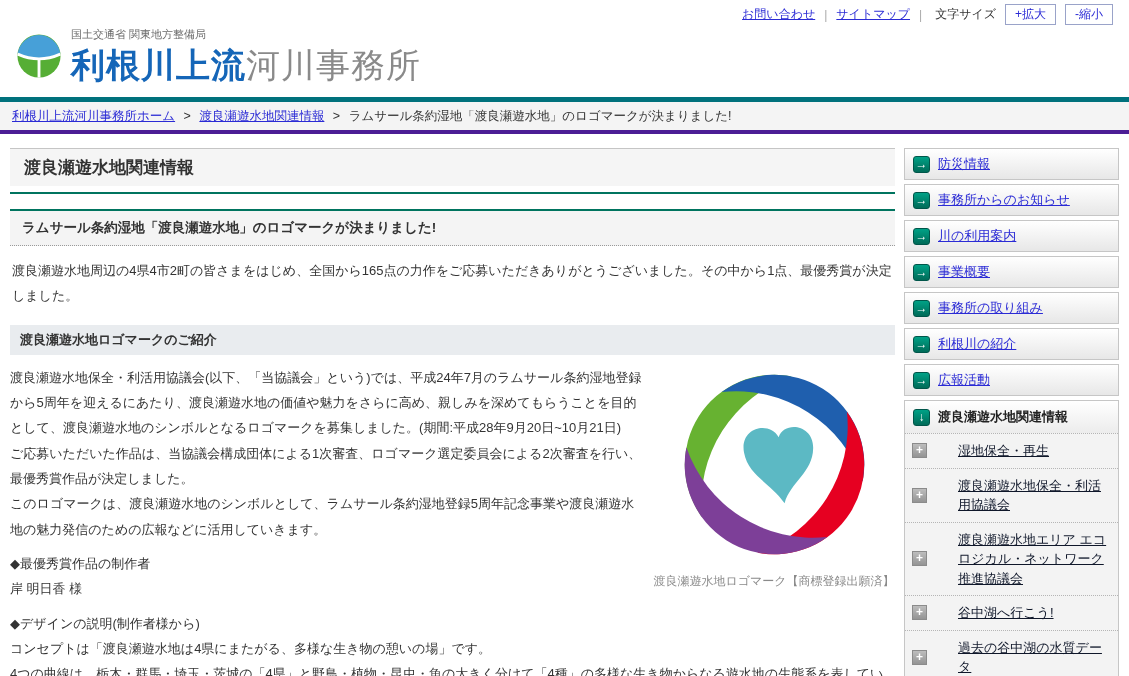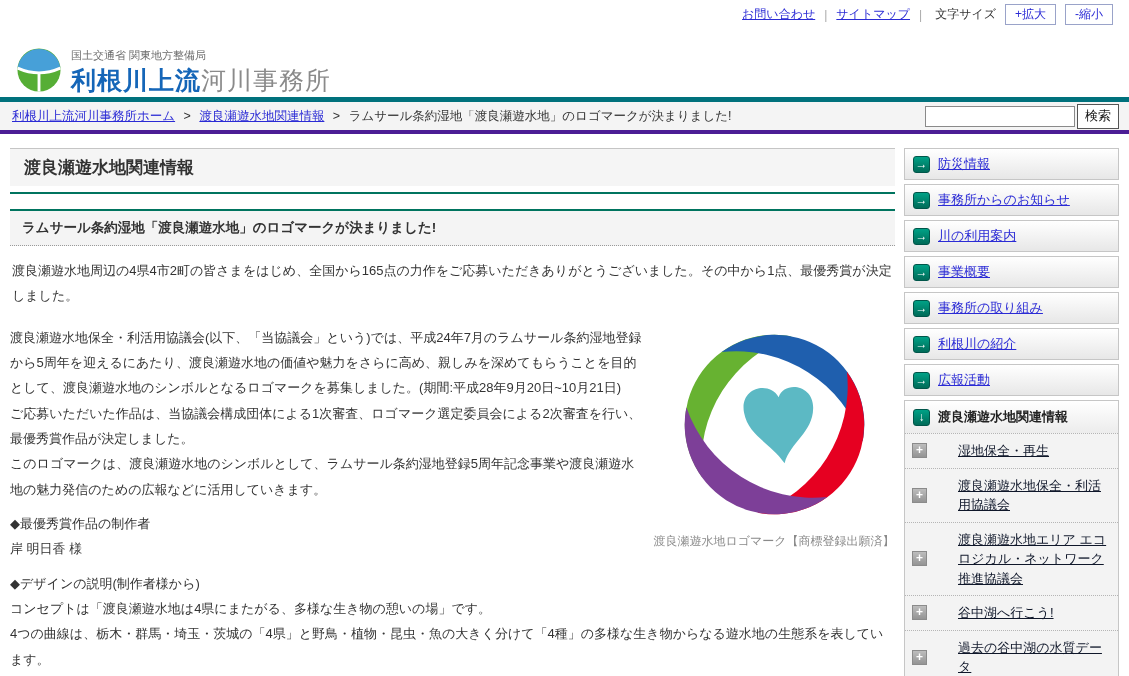--- a/index.html
+++ b/index.html
@@ -11,25 +11,25 @@
   
   .topbar { height:27px; display:flex; justify-content:flex-end; align-items:center;
     gap:9px; padding:2px 16px 0 12px; font-size:12px; }
   .topbar a { color:#2b2bd5; text-decoration:underline; }
   .topbar .sep { color:#aaa; }
   .fontsize-label { color:#333; margin-left:4px; }
   .size-btn { font-size:12px; color:#2b2bd5; background:#fff; border:1px solid #9aa3c9;
     padding:2px 9px; line-height:1.2; }
 
   
-  .site-header { height:70px; display:flex; justify-content:space-between; align-items:flex-end;
+  .site-header { height:70px; display:flex; justify-content:space-between; align-items:flex-start;
     padding:0 14px 0 16px; }
   .brand { display:flex; align-items:center; gap:9px; }
   .brand-text .small { font-size:11px; color:#6b6b6b; margin-bottom:1px; }
-  .brand-text .big { font-size:25px; font-weight:bold; letter-spacing:1px; }
+  .brand-text .big { font-size:34px; font-weight:bold; letter-spacing:1px; }
   .brand-text .big .main { color:#1566b8; }
   .brand-text .big .sub { color:#8a8a8a; font-weight:500; }
   .mlit { display:flex; align-items:center; gap:9px; font-size:17px; color:#222;
     padding-right:34px; }
 
   .teal-bar { height:5px; background:#00717c; }
 
   
   .breadcrumb-bar { height:32px; background:#f4f4f4; border-bottom:4px solid #4c1d95;
     display:flex; align-items:center; justify-content:space-between; padding:0 10px 0 12px;
@@ -117,34 +117,31 @@
 <div class="teal-bar"></div>
 
 <div class="breadcrumb-bar">
   <nav class="breadcrumb">
     <a>利根川上流河川事務所ホーム</a>
     <span class="bc-sep">&gt;</span>
     <a>渡良瀬遊水地関連情報</a>
     <span class="bc-sep">&gt;</span>
     <span>ラムサール条約湿地「渡良瀬遊水地」のロゴマークが決まりました!</span>
   </nav>
-  <div class="searchbox">
-    <input type="text" value="" style="">
-    <button class="search-btn">検索</button>
-  </div>
 </div>
 
 <div class="layout">
 
   <main>
     <div class="page-title">渡良瀬遊水地関連情報</div>
     <div class="green-rule"></div>
     <div class="subtitle">ラムサール条約湿地「渡良瀬遊水地」のロゴマークが決まりました!</div>
     <p class="intro">渡良瀬遊水地周辺の4県4市2町の皆さまをはじめ、全国から165点の力作をご応募いただきありがとうございました。その中から1点、最優秀賞が決定しました。</p>
 
+    <div class="section-head">渡良瀬遊水地ロゴマークのご紹介</div>
 
     <div class="content-body">
       <div class="logo-figure">
         <svg width="207" height="195" viewBox="0 0 200 200">
           <g>
             <path d="M105,8 A92,92 0 0 0 34,164 A137,137 0 0 1 105,8 Z" transform="rotate(8 100 100)" fill="#67b231"></path>
             <path d="M105,8 A92,92 0 0 0 34,164 A137,137 0 0 1 105,8 Z" transform="rotate(98 100 100)" fill="#1f5fae"></path>
             <path d="M105,8 A92,92 0 0 0 34,164 A137,137 0 0 1 105,8 Z" transform="rotate(188 100 100)" fill="#e60021"></path>
             <path d="M105,8 A92,92 0 0 0 34,164 A137,137 0 0 1 105,8 Z" transform="rotate(278 100 100)" fill="#7d3f98"></path>
             <path d="M107,72 C99,54 68,58 70,84 C72,108 92,116 106,140 C114,119 138,112 141,87 C144,62 114,56 107,72 Z" transform="rotate(-6 105 98)" fill="#5cb9c4"></path>

